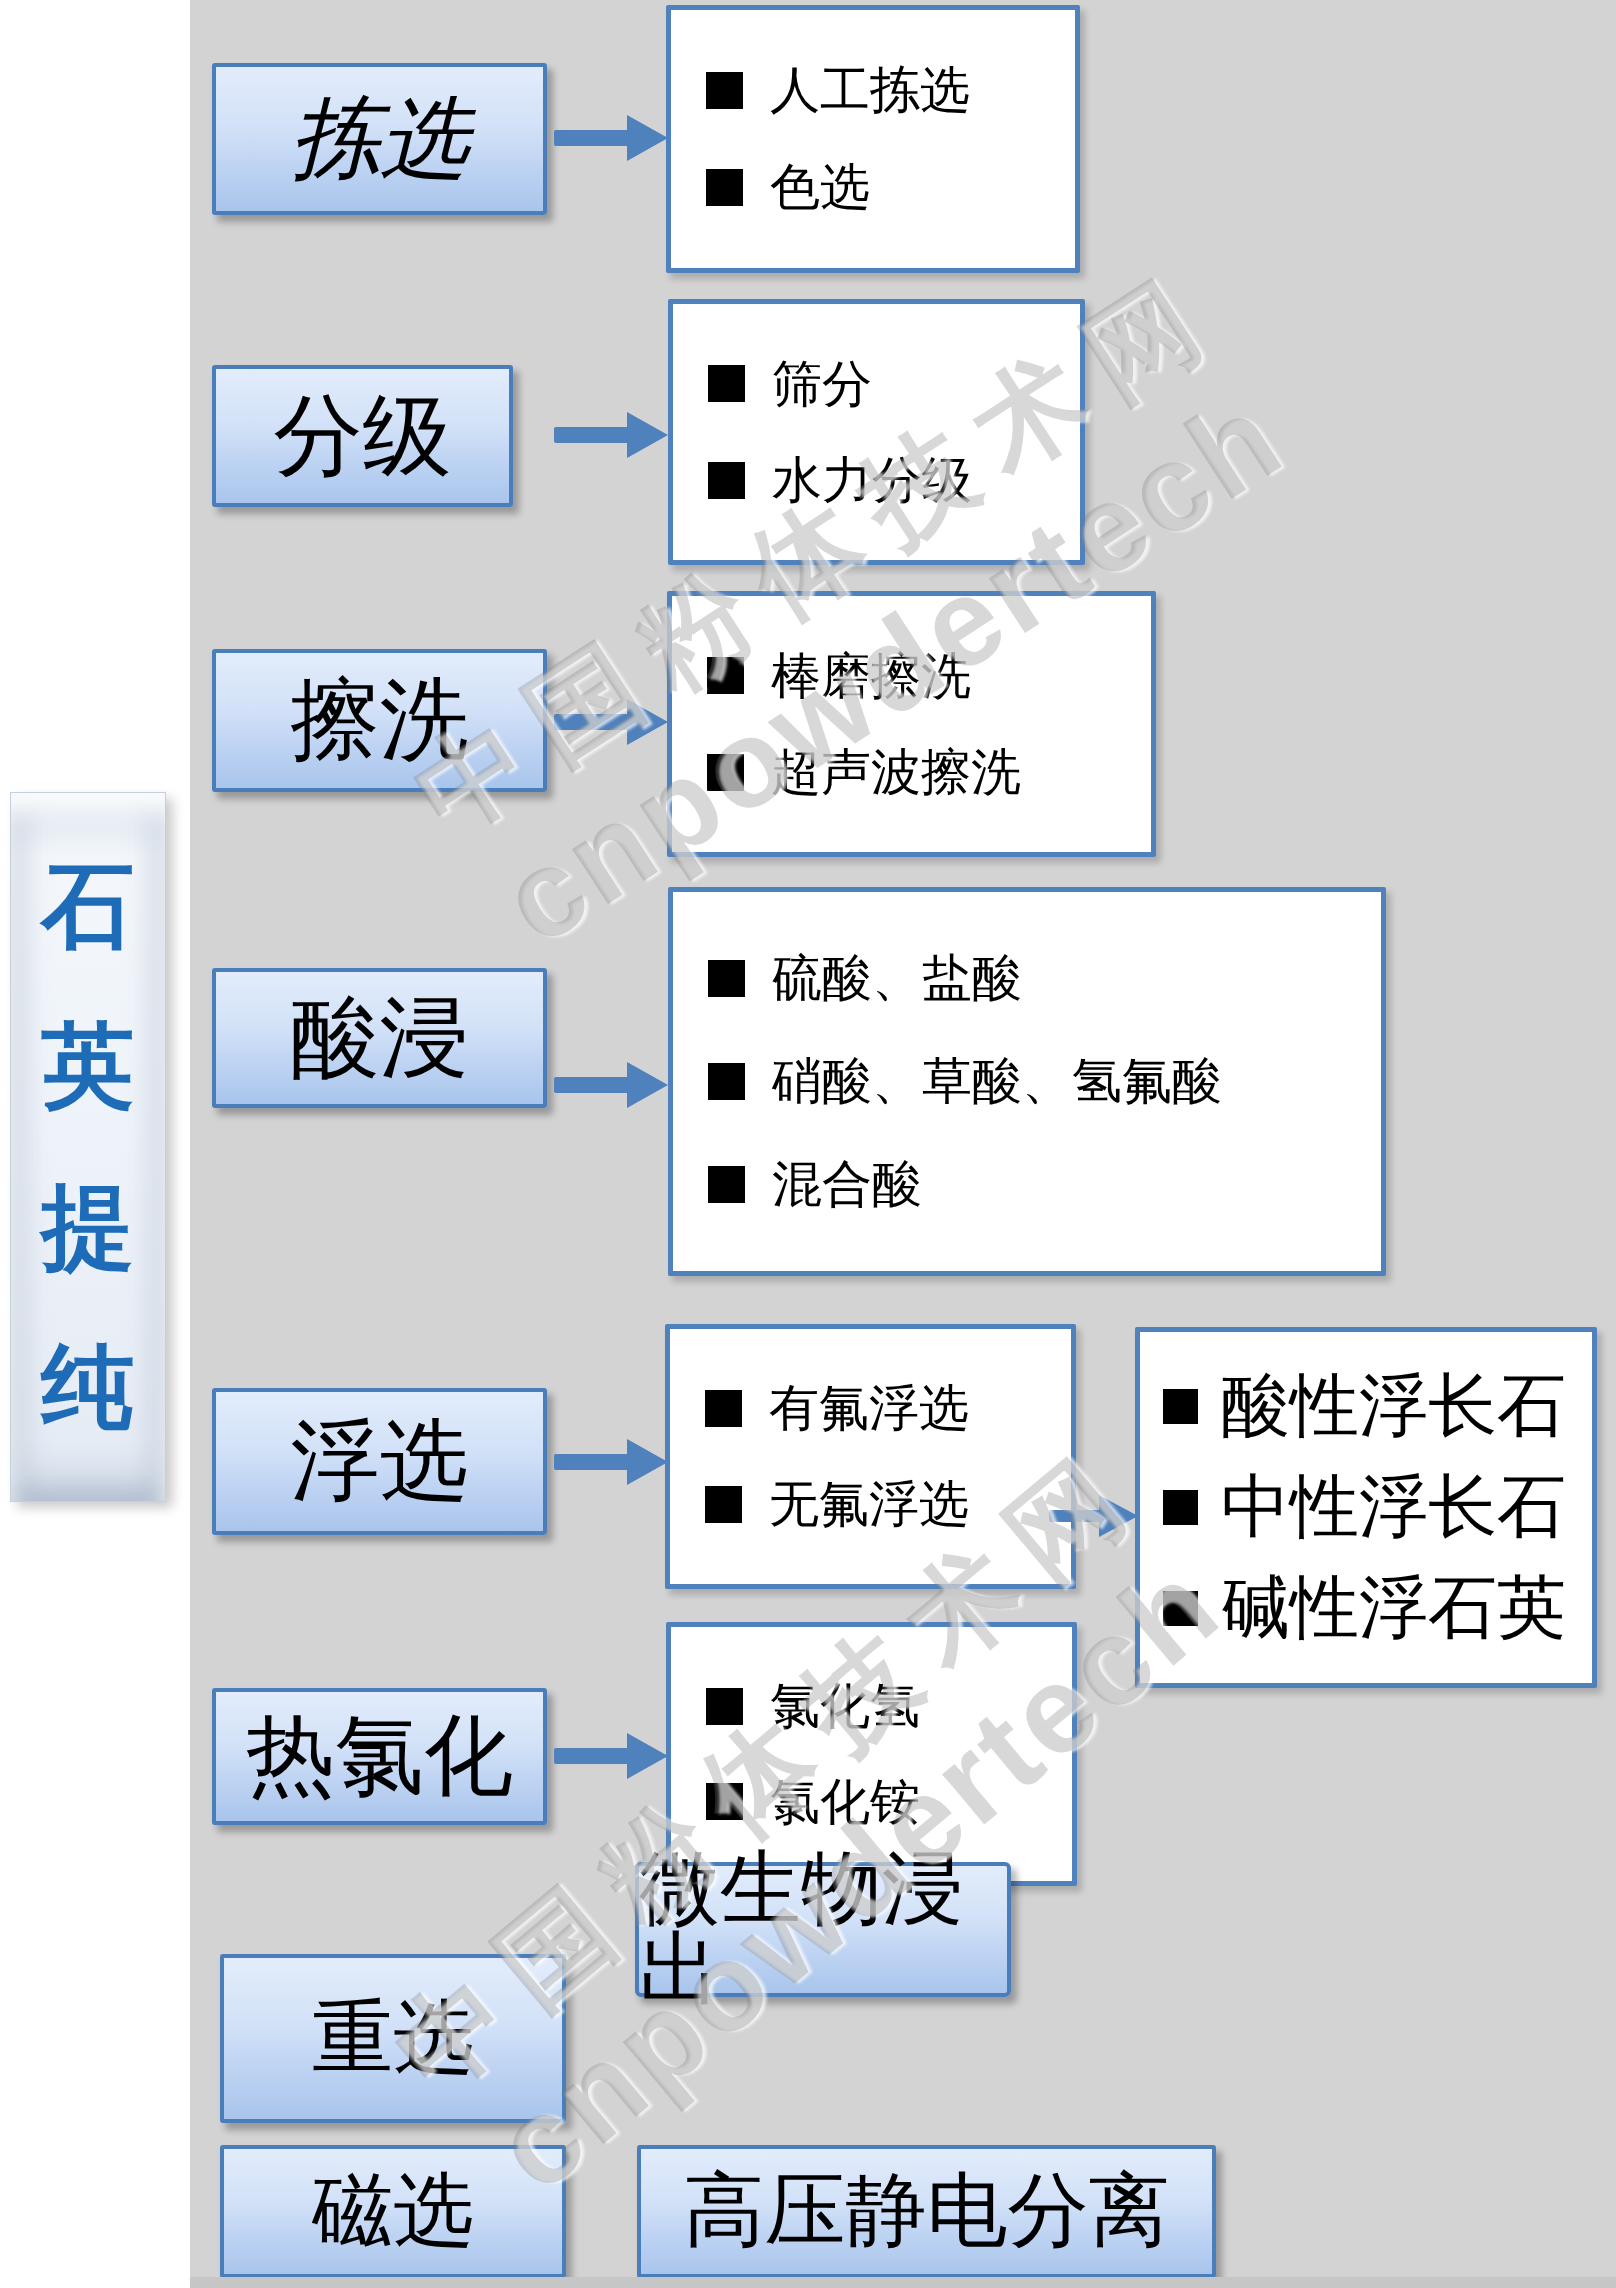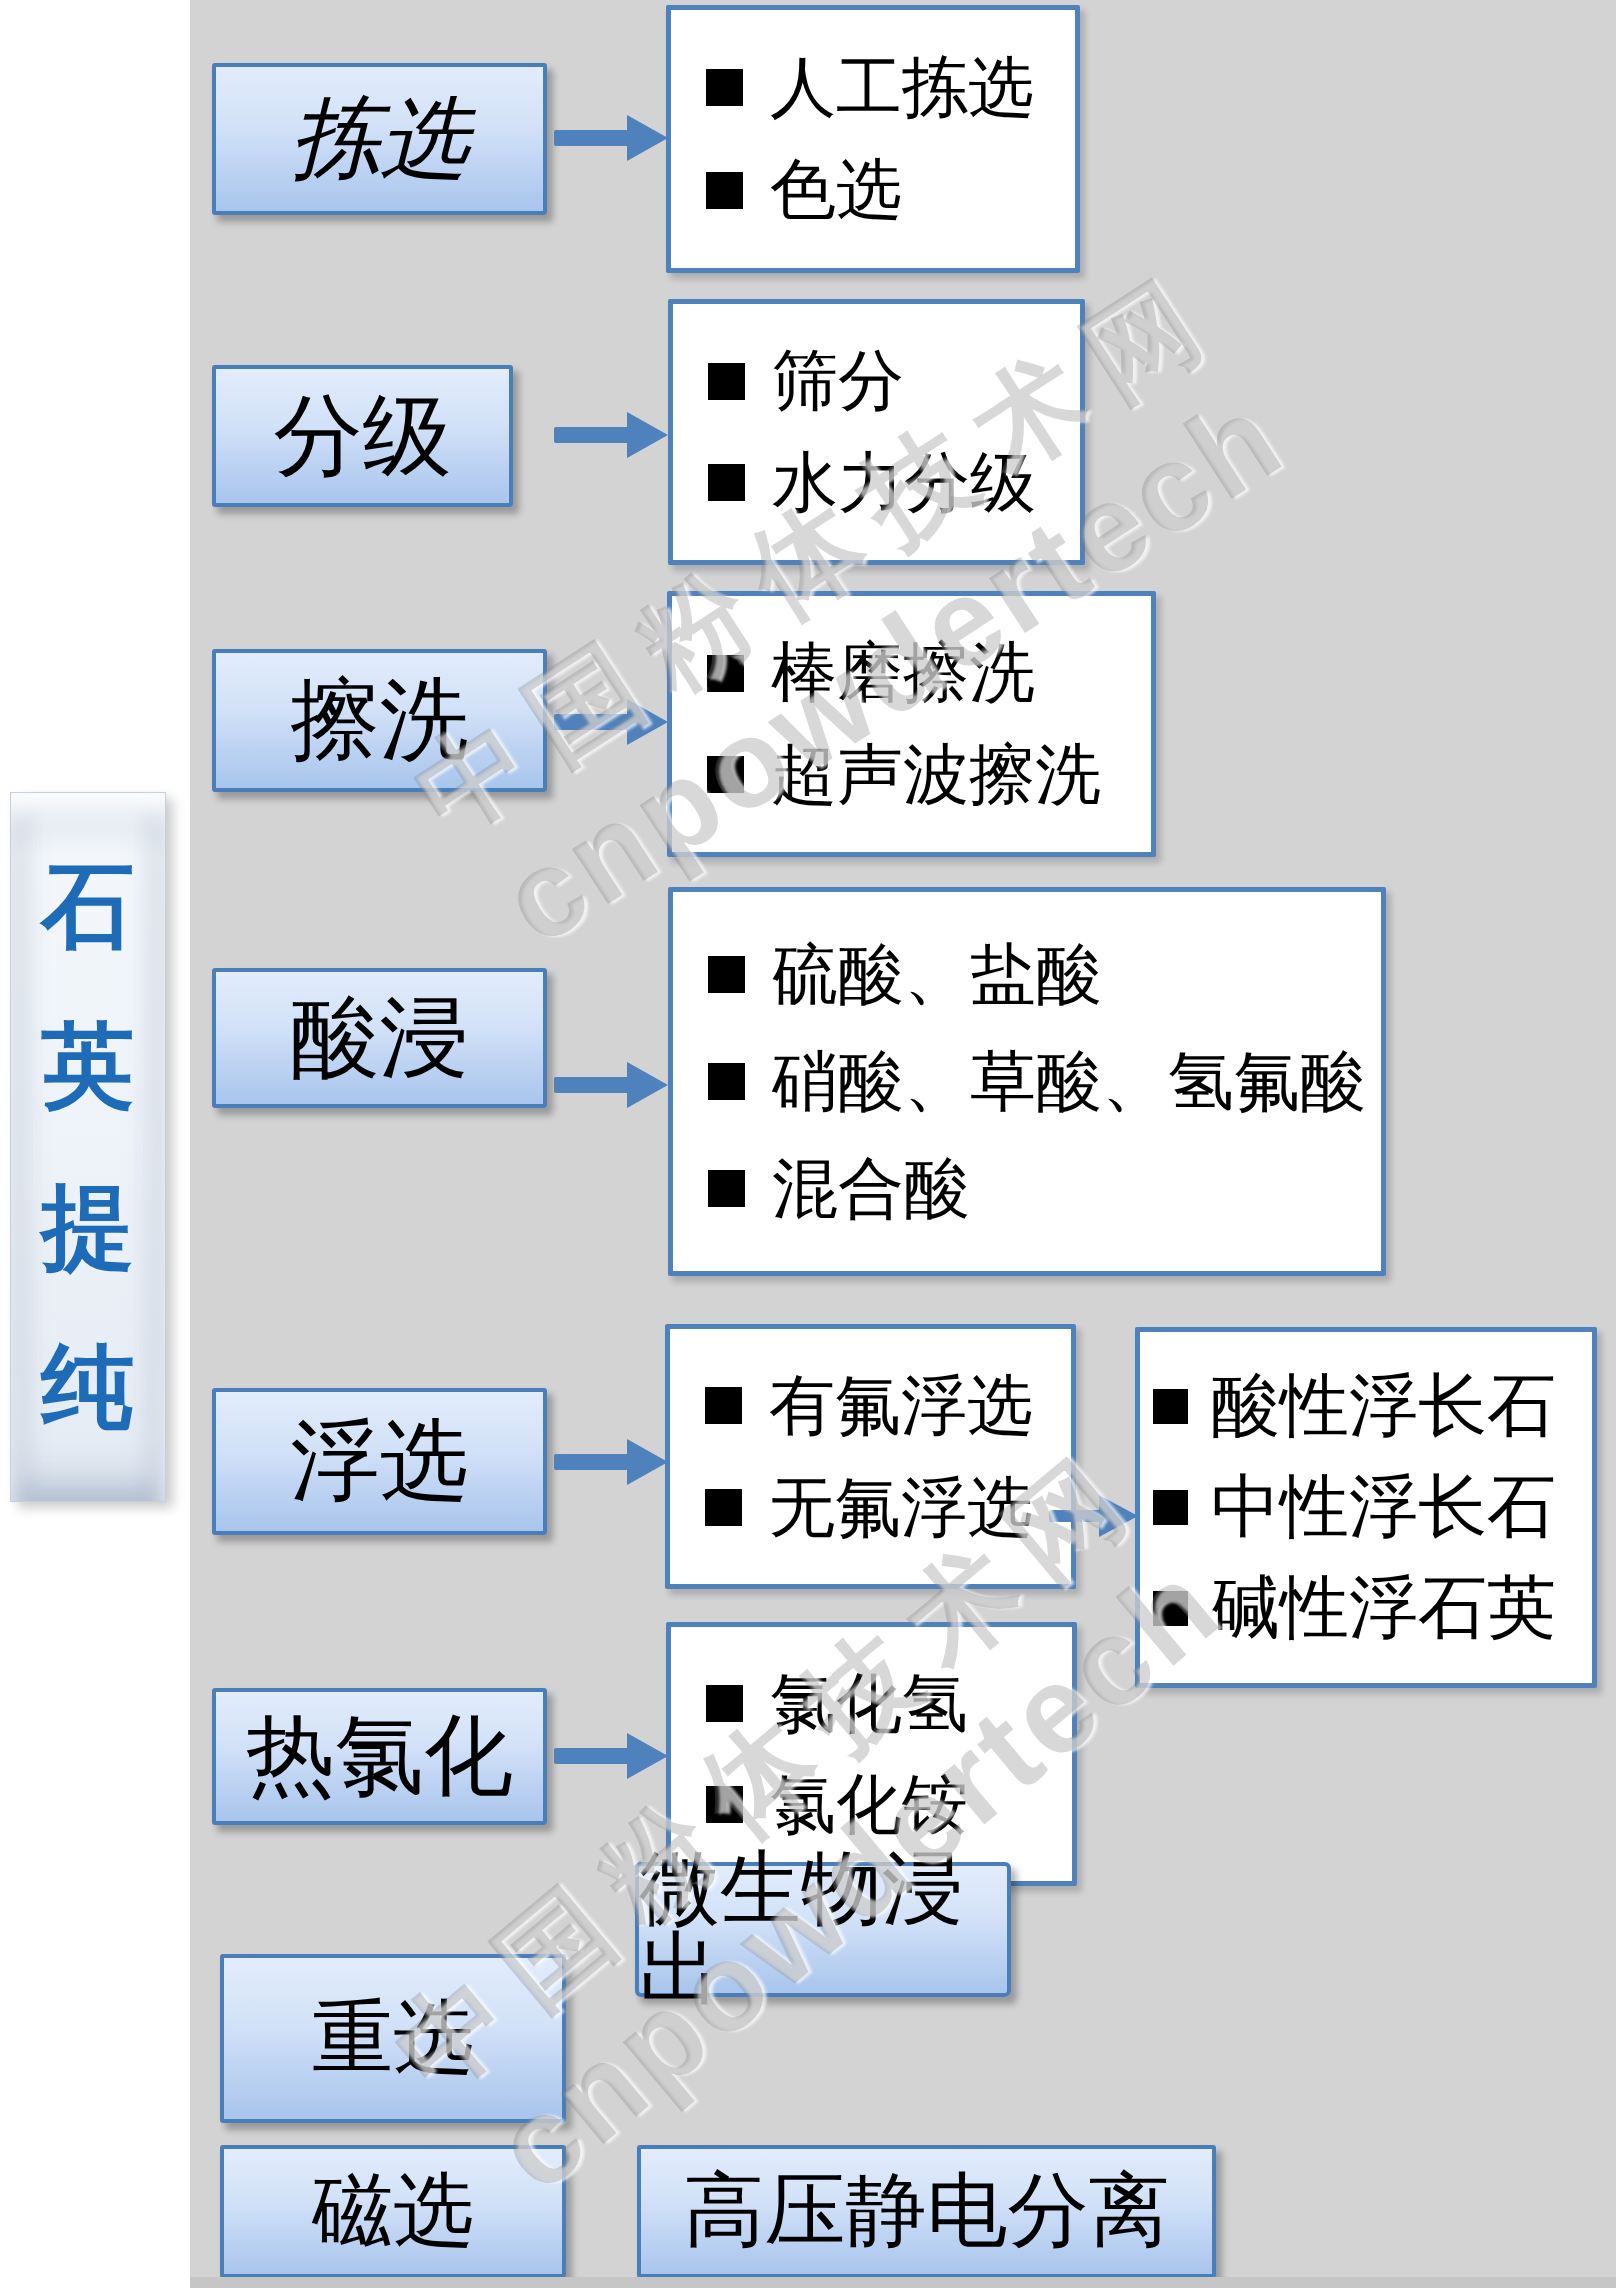--- a/index.html
+++ b/index.html
@@ -47,23 +47,23 @@
   .stage.small{font-size:81px;}
   
   .detail{
     position:absolute;box-sizing:border-box;
     display:flex;flex-direction:column;justify-content:space-evenly;
     background:#ffffff;
     border:5.8px solid #4f81bd;border-radius:1.9px;
     box-shadow:4.8px 5.8px 6.8px rgba(0,0,0,0.18);
     padding:9.7px 13.5px 9.7px 35px;
   }
-  .item{display:flex;align-items:center;font-size:66px;color:#000;line-height:1.05;white-space:nowrap;}
+  .item{display:flex;align-items:center;font-size:50px;color:#000;line-height:1.05;white-space:nowrap;}
   .sq{width:37px;height:37px;background:#000;margin-right:27px;flex:0 0 auto;}
-  .detail.sub{padding-left:13px;}
+  .detail.sub{padding-left:23px;}
   .detail.sub .item{font-size:69px;}
   .detail.sub .sq{width:35px;height:35px;margin-right:23px;}
   
   .arrow{position:absolute;width:114px;height:46px;}
   .arrow .shaft{position:absolute;left:0;top:15.4px;width:77px;height:15.4px;background:#4f81bd;border-radius:1.9px;}
   .arrow .head{position:absolute;left:73px;top:0;width:0;height:0;
     border-top:23px solid transparent;border-bottom:23px solid transparent;border-left:41px solid #4f81bd;}
   .arrow.mini{width:91px;height:42px;}
   .arrow.mini .shaft{top:14.5px;width:54px;height:12.6px;}
   .arrow.mini .head{left:50px;border-top:21px solid transparent;border-bottom:21px solid transparent;border-left:39px solid #4f81bd;}

